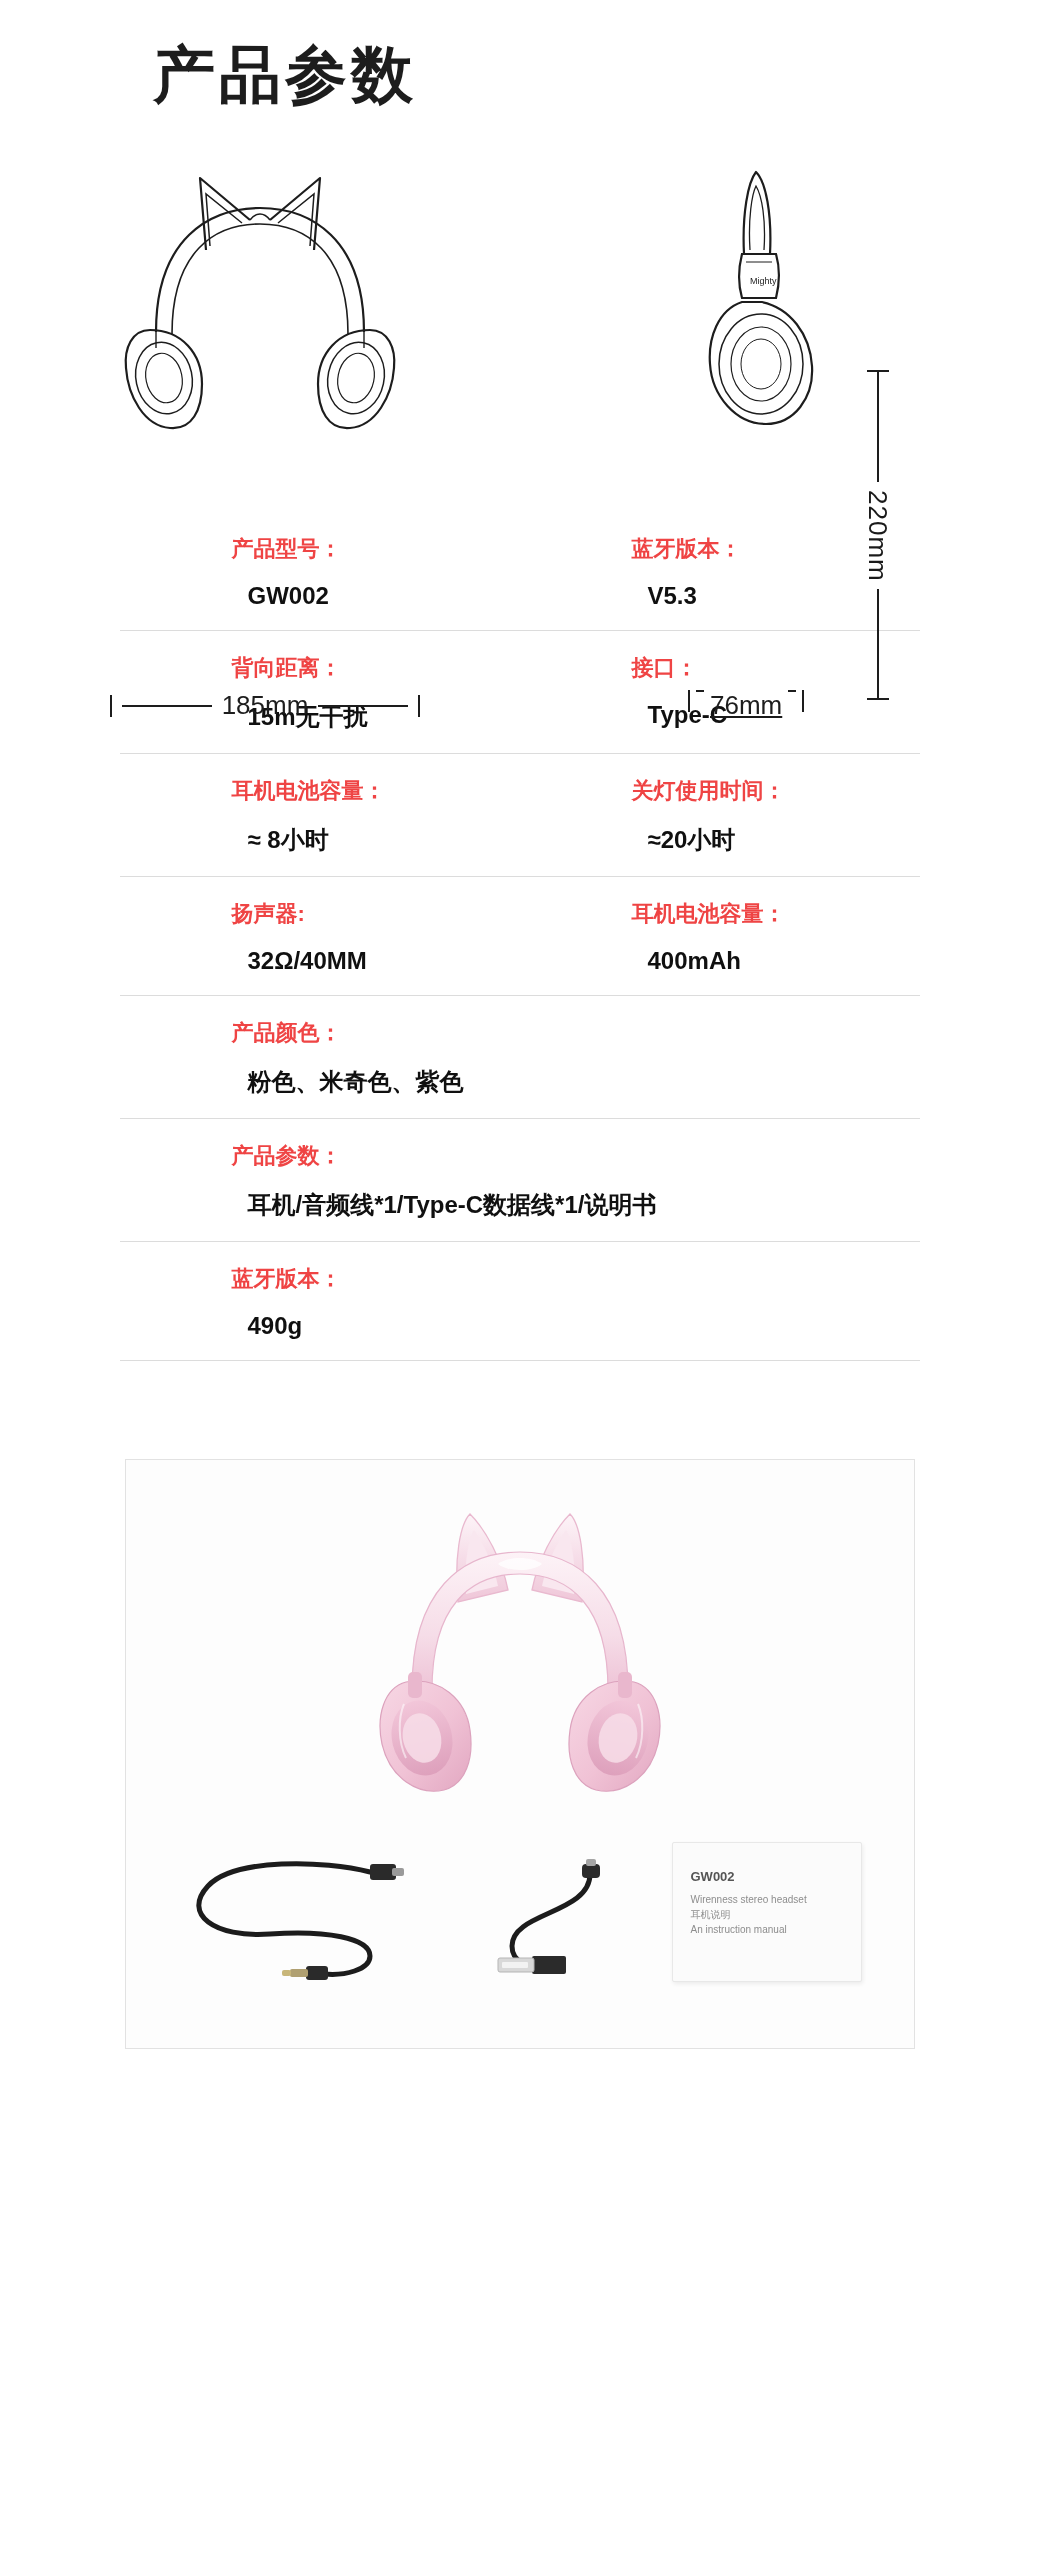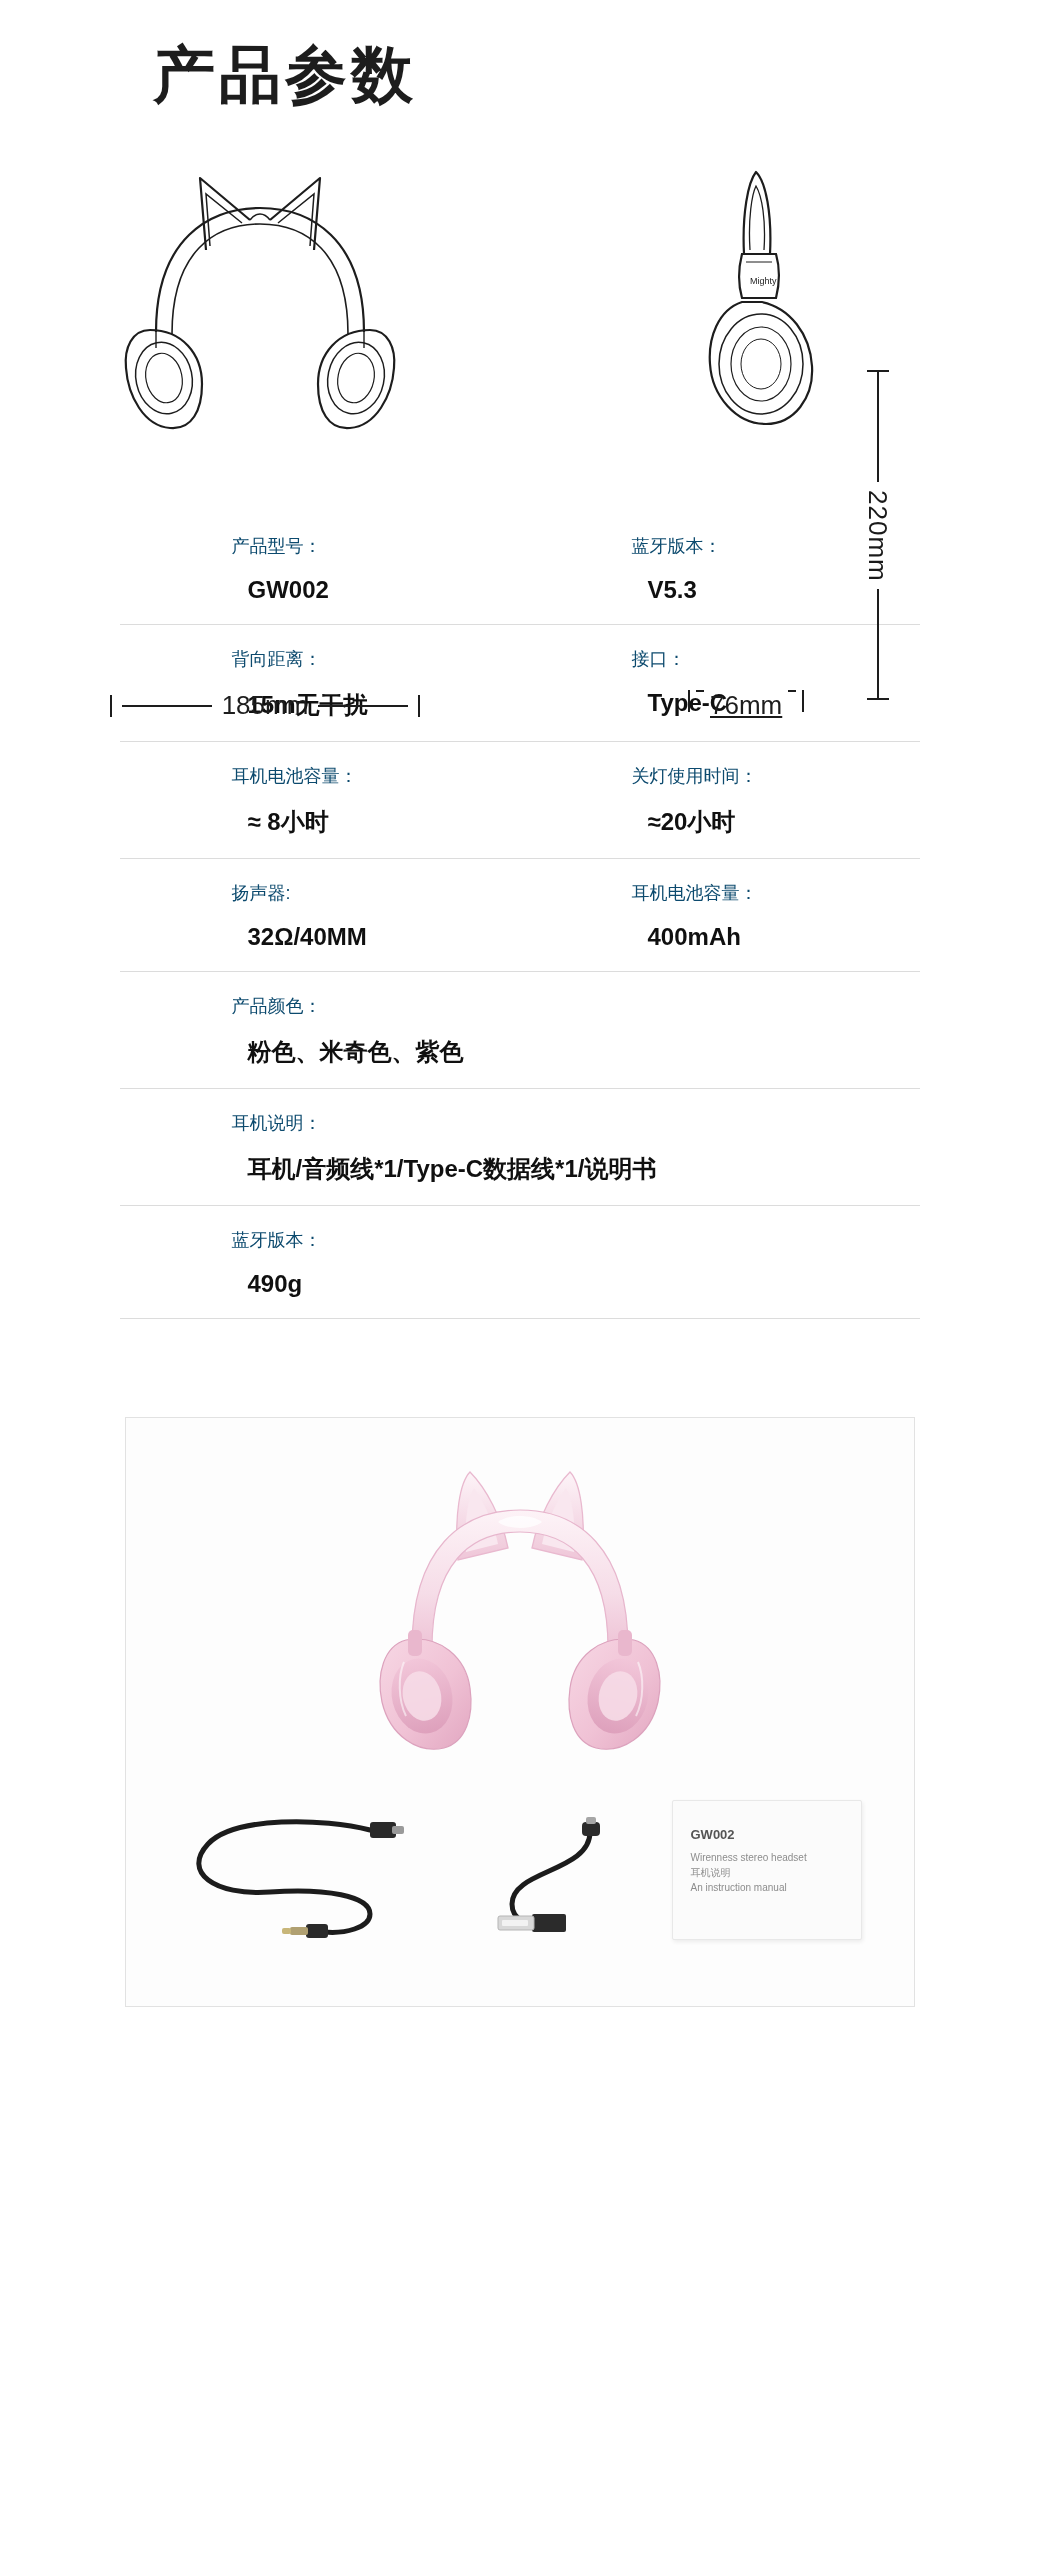--- a/index.html
+++ b/index.html
@@ -120,24 +120,24 @@
     display: flex;
     border-bottom: 1px solid #dcdcdc;
     padding: 22px 0 20px 0;
   }
   .spec-cell {
     width: 50%;
     padding-left: 112px;
   }
   .spec-cell.full { width: 100%; }
   .spec-key {
-    font-size: 18px;
-    color: #0c4a6e;
+    font-size: 22px;
+    color: #ef4444;
     margin-bottom: 18px;
-    font-weight: normal;
+    font-weight: bold;
   }
   .spec-val {
     font-size: 24px;
     font-weight: bold;
     color: #101010;
     padding-left: 16px;
   }
 
   
   .photo-panel {
@@ -313,21 +313,21 @@
 
     <div class="spec-row">
       <div class="spec-cell full">
         <div class="spec-key">产品颜色：</div>
         <div class="spec-val">粉色、米奇色、紫色</div>
       </div>
     </div>
 
     <div class="spec-row">
       <div class="spec-cell full">
-        <div class="spec-key">耳机说明：</div>
+        <div class="spec-key">产品参数：</div>
         <div class="spec-val">耳机/音频线*1/Type-C数据线*1/说明书</div>
       </div>
     </div>
 
     <div class="spec-row">
       <div class="spec-cell full">
         <div class="spec-key">蓝牙版本：</div>
         <div class="spec-val">490g</div>
       </div>
     </div>

